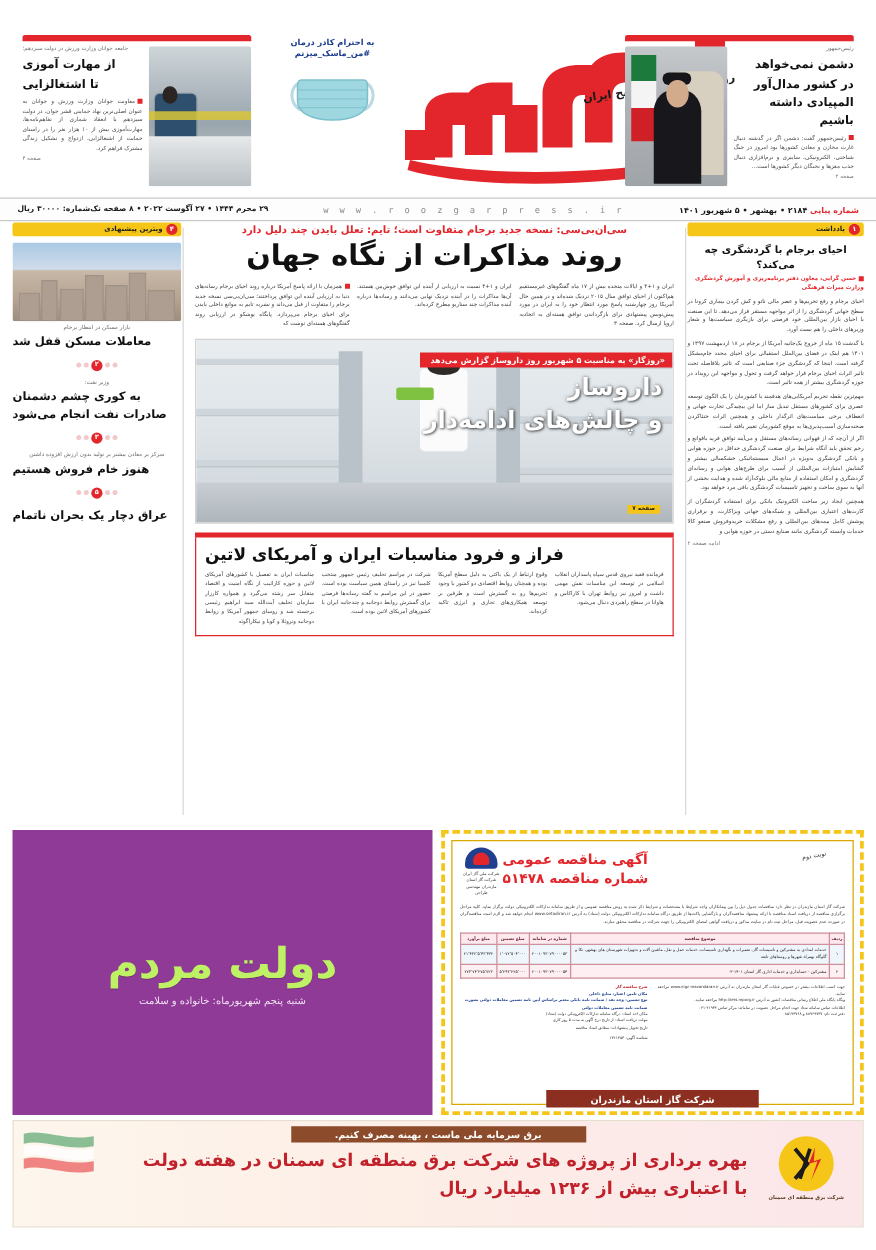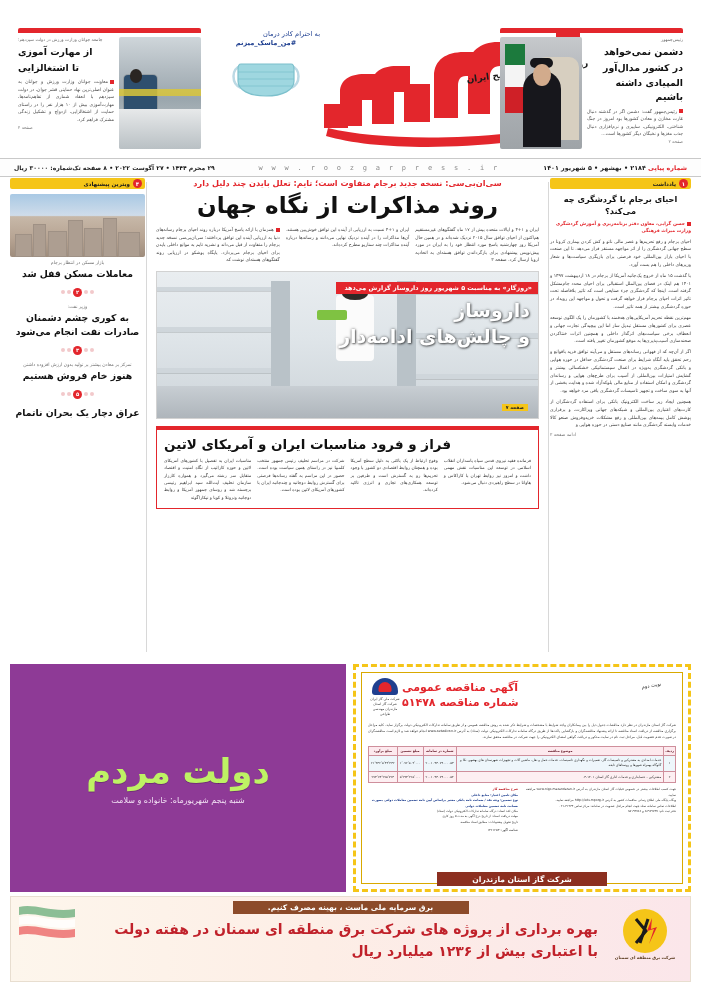--- a/index.html
+++ b/index.html
@@ -65,21 +65,21 @@
   .teaser-body {
     font-size:4.6px; color:#4a4a4a; line-height:1.62; margin-top:4px;
     text-align:justify;
   }
   .teaser-more { font-size:4.3px; color:#777; text-align:left; margin-top:2px; }
   .teaser.right .teaser-more { text-align:right; }
   .bullet-sq { display:inline-block; width:4px; height:4px; background:#e3262c; margin-left:2px; vertical-align:middle; }
 
   
   .mask-block { position:absolute; left:212px; top:30px; width:108px; text-align:center; }
-  .mask-line1 { font-size:6.6px; font-weight:normal; color:#1c3d8f;text-align:right; }
+  .mask-line1 { font-size:6.6px; font-weight:bold; color:#1c3d8f; }
   .mask-line2 { font-size:6.6px; font-weight:bold; color:#1c3d8f; margin-top:1px; }
   .mask-svg { margin-top:3px; }
 
   
   .logo-wrap { position:absolute; left:318px; top:22px; width:270px; height:132px; }
   .logo-tag {
     position:absolute; right:-1px; top:44px; transform: rotate(-8deg);
     font-size:9px; font-weight:bold; color:#1b1b1b; white-space:nowrap;
   }
 
@@ -125,21 +125,21 @@
   .note-body p { margin-bottom:3px; }
   .note-more { font-size:4.5px; color:#777; text-align:left; margin-top:3px; }
 
   
   .vt-photo { width:100%; height:63px; border-radius:2px; overflow:hidden; margin-bottom:3px; }
   .photo-city { width:100%; height:100%;
     background:linear-gradient(180deg,#a9c9e4 0%, #cfdcea 34%, #c7b8a8 36%, #b7a493 70%, #9e8c7c 100%);
     position:relative;}
   .photo-city .bl { position:absolute; bottom:0; background:#ad9e91; box-shadow:inset 0 0 0 1px rgba(0,0,0,.08); }
   .vt-kicker { font-size:4.6px; color:#6d6d6d; text-align:center; margin-bottom:2px; }
-  .vt-title { font-size:9.3px; font-weight:bold; color:#111; text-align:center; line-height:1.5; }
+  .vt-title { font-size:9.3px; font-weight:bold; color:#111; text-align:left; line-height:1.5; }
   .vt-sep { display:flex; justify-content:center; align-items:center; gap:2px; margin:7px 0 7px; height:9px;}
   .vt-sep .s { width:4px; height:4px; border-radius:50%; background:#f2c9cb; }
   .vt-sep .m { width:9px; height:9px; border-radius:50%; background:#e3262c; color:#fff; font-size:5.3px;
     display:flex; align-items:center; justify-content:center; font-weight:bold;}
 
   
   .lead-kicker { font-size:8.1px; font-weight:bold; color:#e3262c; text-align:center; line-height:1.4; margin-bottom:2px;}
   .lead-title { font-size:23px; font-weight:bold; color:#111; text-align:center; line-height:1.3; margin-bottom:5px; letter-spacing:-.3px;}
   .lead-body { display:flex; gap:6px; font-size:4.5px; color:#3d3d3d; line-height:1.68; text-align:justify; margin-bottom:7px;}
   .lead-body .c { flex:1; }

